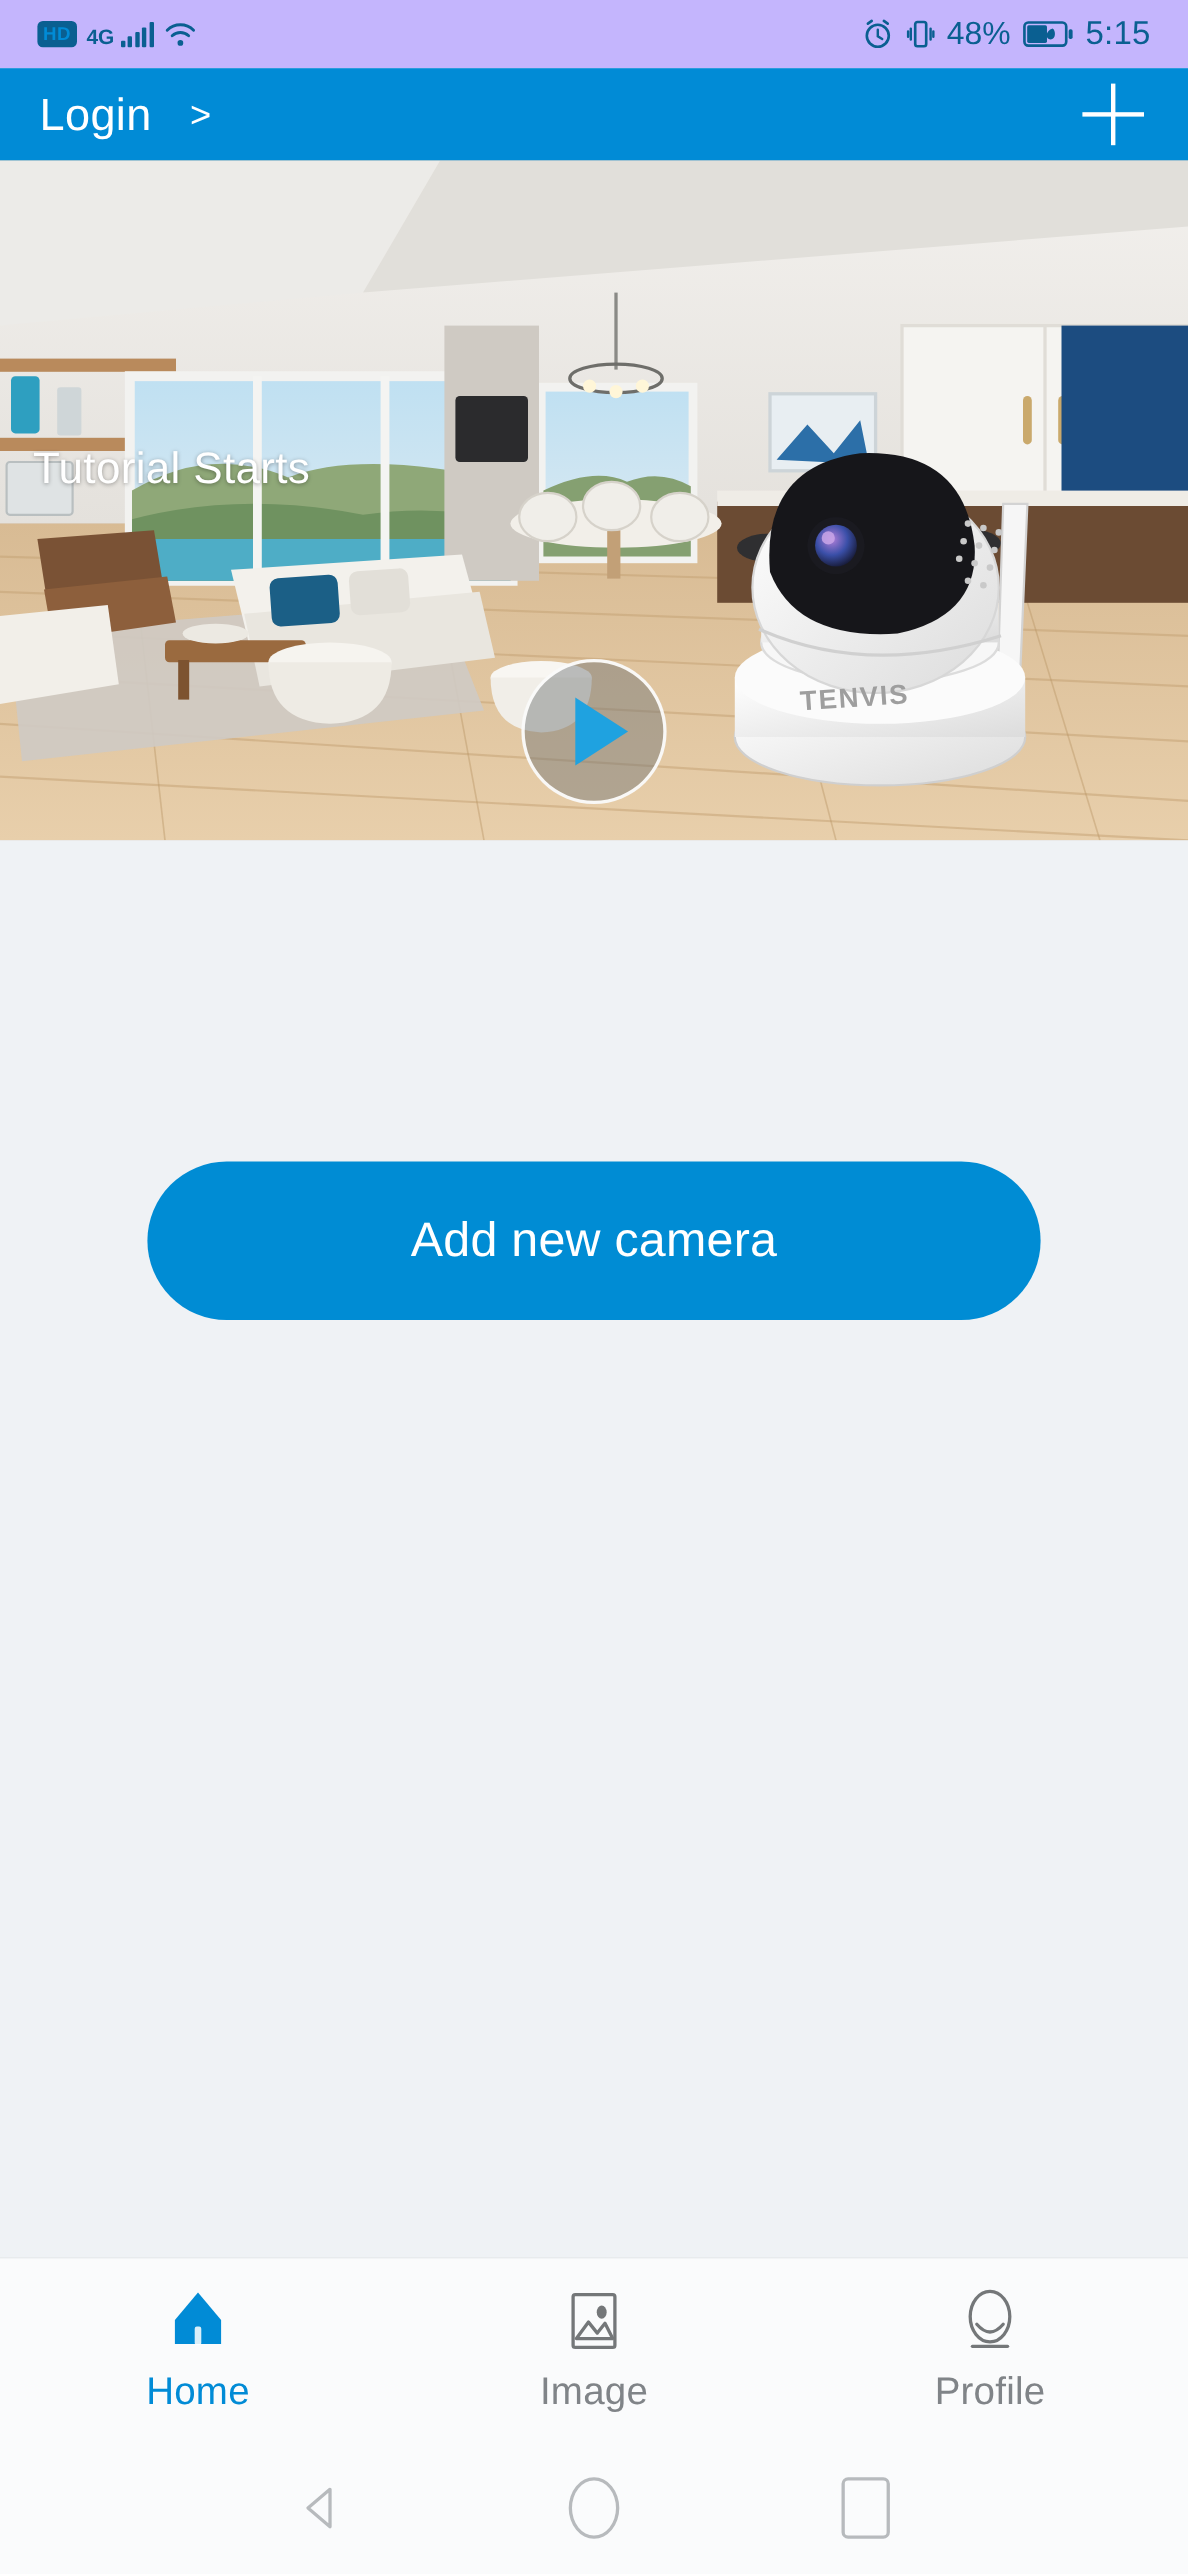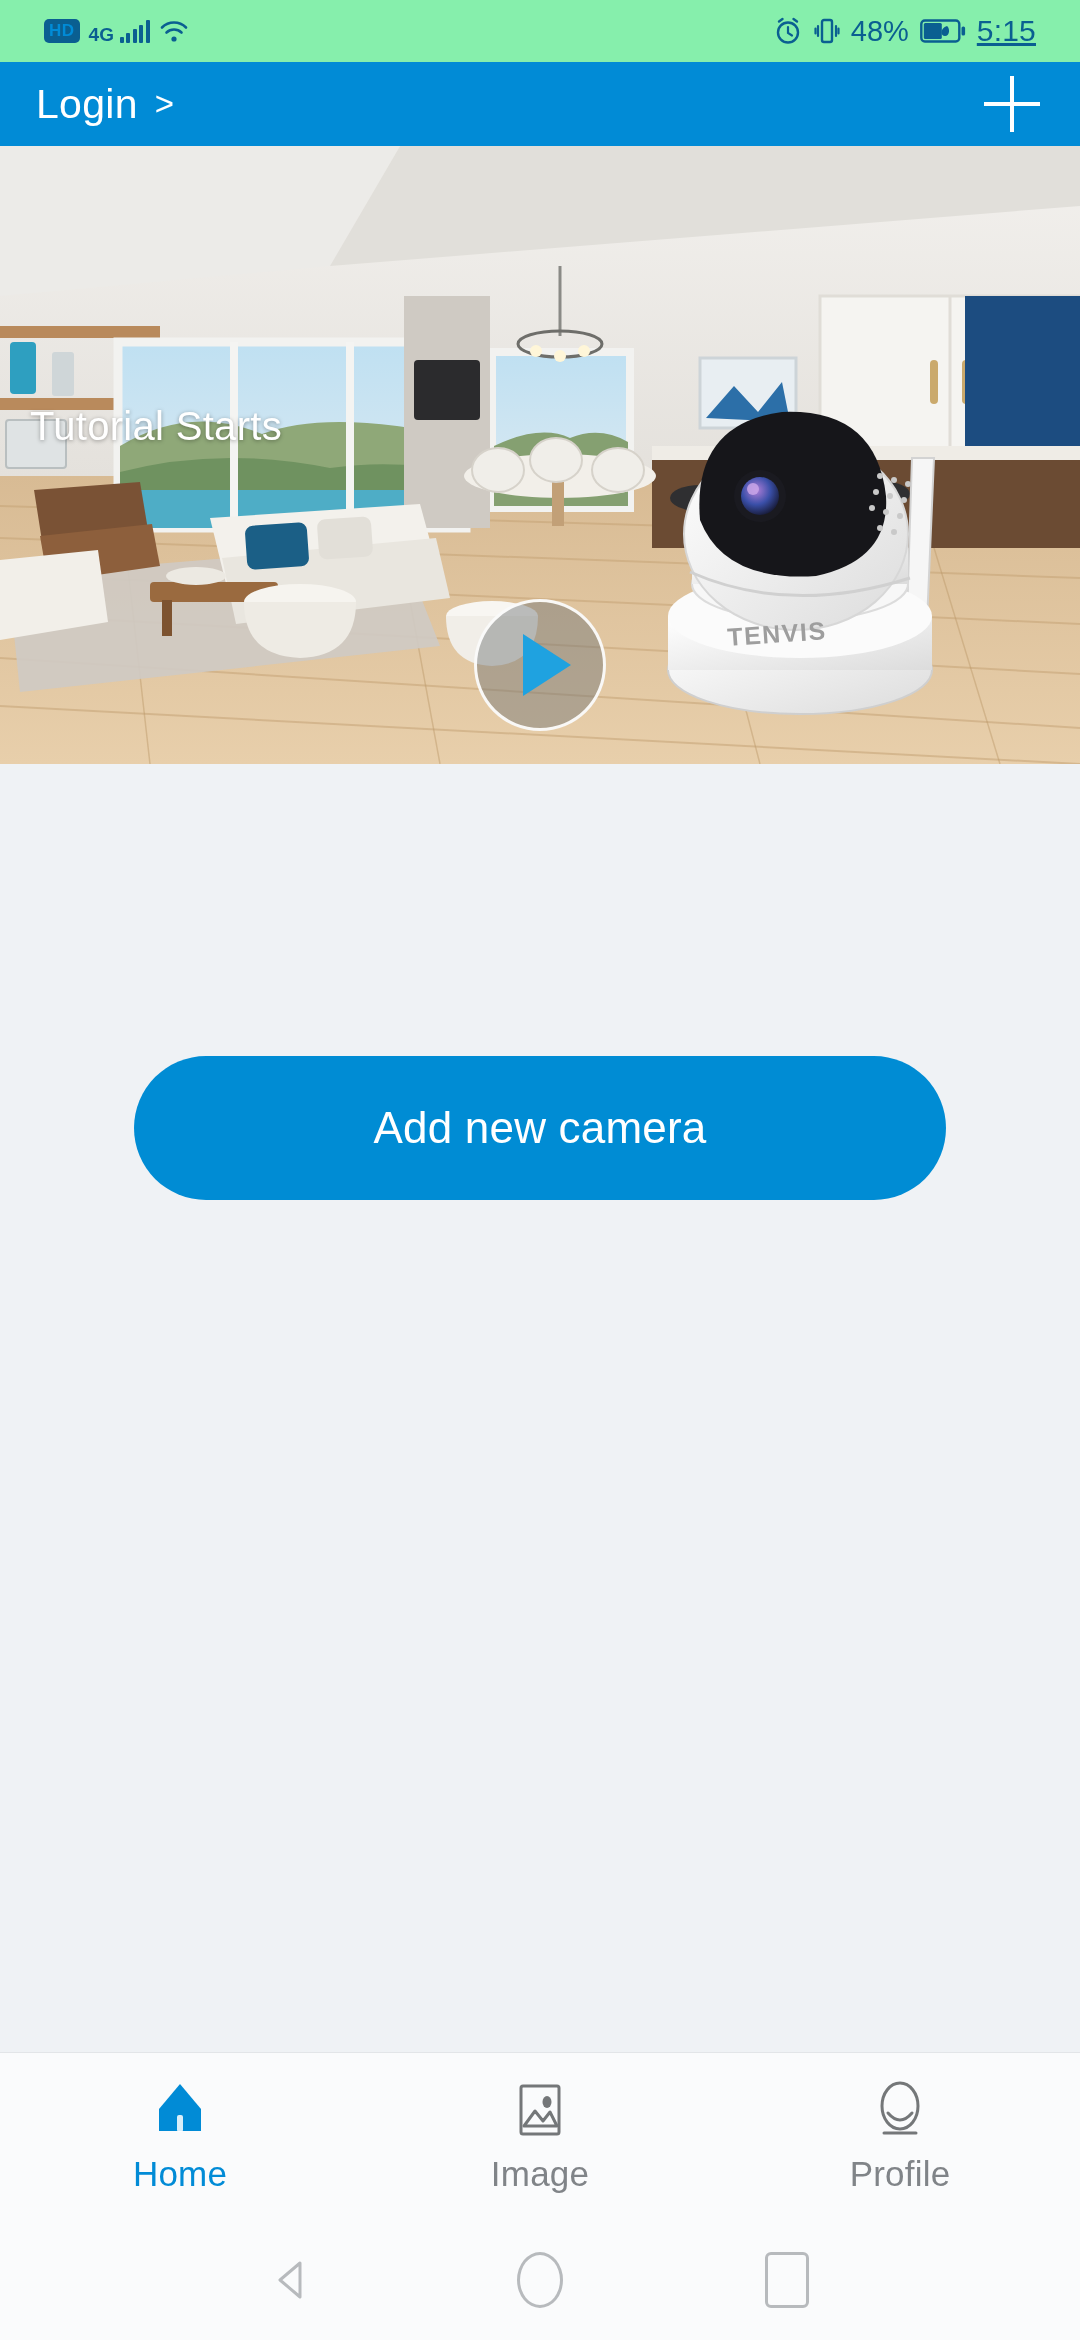--- a/index.html
+++ b/index.html
@@ -6,47 +6,47 @@
   html, body {
     width:1080px; height:2340px;
     font-family:"Liberation Sans", sans-serif;
     background:#eef1f4;
     overflow:hidden;
   }
   #app { position:relative; width:1080px; height:2340px; display:flex; flex-direction:column; }
 
   
   .statusbar {
-    height:62px; background:#86efac; flex:none;
+    height:62px; background:#c4b5fd; flex:none;
     display:flex; align-items:center; justify-content:space-between;
-    padding:0 44px; color:#0a5f91;
+    padding:0 34px; color:#0a5f91;
   }
   .sb-left, .sb-right { display:flex; align-items:center; }
   .sb-left { gap:9px; }
   .sb-right { gap:11px;justify-content:flex-end; }
   .hd-badge {
     background:#0a5f91; color:#018BD6; font-size:17px; font-weight:bold;
     border-radius:5px; padding:2px 5px; letter-spacing:.5px; line-height:1.15;
   }
   .g4 { font-size:19px; font-weight:bold; align-self:flex-start; margin-top:8px; margin-right:-3px; }
   .bars { display:flex; align-items:flex-end; gap:2.5px; height:24px; }
   .bars i { width:4px; background:#0a5f91; border-radius:1px; display:block; }
   .bars i:nth-child(1){height:6px;} .bars i:nth-child(2){height:10px;}
   .bars i:nth-child(3){height:14px;} .bars i:nth-child(4){height:18px;}
   .bars i:nth-child(5){height:23px;}
-  .sb-time { font-size:30px; color:#0a5f91; letter-spacing:.2px;text-decoration:underline; }
+  .sb-time { font-size:30px; color:#0a5f91; letter-spacing:.2px; }
   .sb-pct { font-size:29px; color:#0a5f91; }
 
   
   .appbar {
     height:84px; background:#018BD6; flex:none;
     display:flex; align-items:center; justify-content:space-between;
     padding:0 36px;
   }
-  .login-btn { display:flex; align-items:center; gap:17px; color:#fff; }
+  .login-btn { display:flex; align-items:center; gap:35px; color:#fff; }
   .login-btn .lb-text { font-size:41px; font-weight:300; letter-spacing:.3px; }
   .login-btn .lb-arrow { font-size:33px; font-weight:300; }
   .plus-btn { width:64px; height:64px; position:relative; }
   .plus-btn::before, .plus-btn::after {
     content:""; position:absolute; background:#fff;
   }
   .plus-btn::before { left:50%; top:4px; width:4px; height:56px; margin-left:-2px; }
   .plus-btn::after  { top:50%; left:4px; height:4px; width:56px; margin-top:-2px; }
 
   

